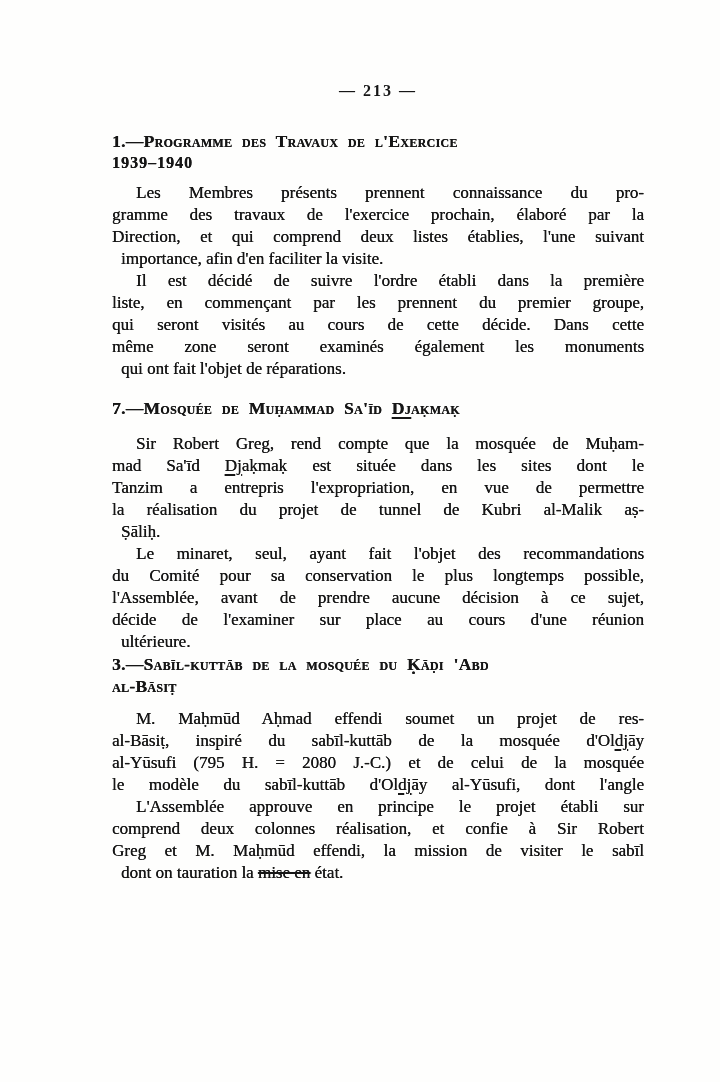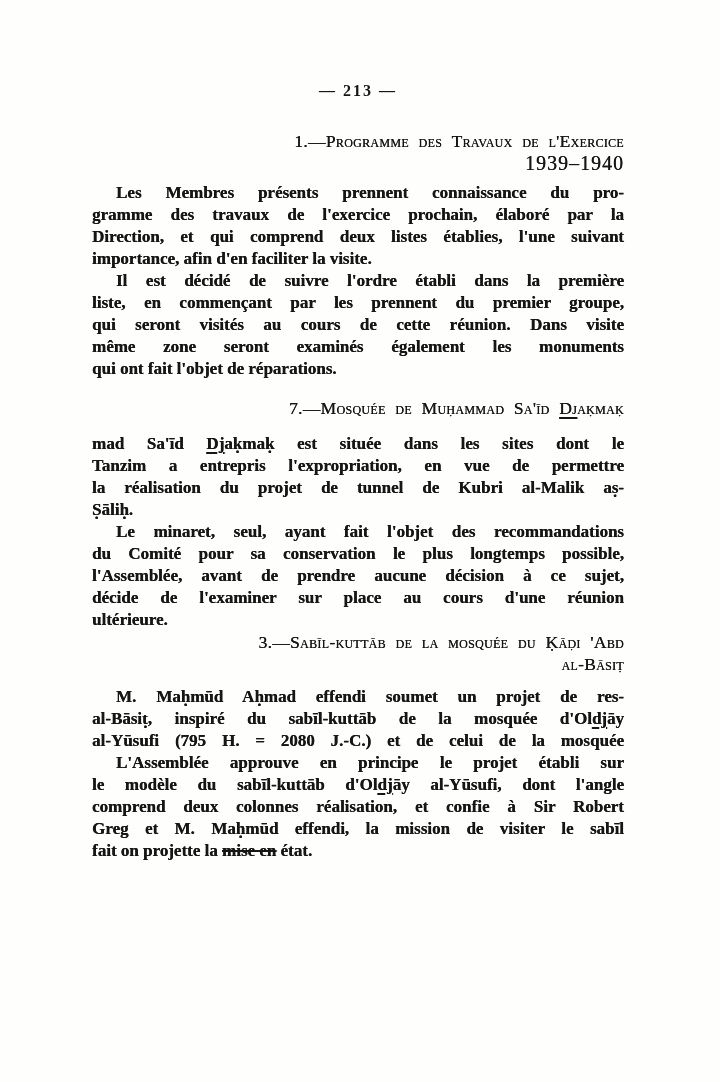--- a/index.html
+++ b/index.html
@@ -5,55 +5,56 @@
   html,body{margin:0;padding:0;background:#e8e8e8;}
   .page{
     position:relative;
     width:720px;height:1082px;
     background:#fefefd;
     overflow:hidden;
     font-family:"Liberation Serif","DejaVu Serif",serif;
     color:#161616;
   }
   .content{
-    position:absolute;left:92px;top:0;width:532px;
+    position:absolute;left:112px;top:0;width:532px;
   }
   .pagenum{
     margin-top:82px;
     text-align:center;
     font-size:16px;
     letter-spacing:2px;
     font-weight:600;
   }
   .heading{
-    text-align:right;
+    text-align:left;
     font-variant:small-caps;
-    font-weight:400;
+    font-weight:700;
     font-size:17.5px;
     line-height:22px;
     word-spacing:5px;
     letter-spacing:0.3px;
     text-shadow:0.2px 0 0 currentColor;
   }
   .h1{margin-top:30px;}
   .h2{margin-top:17px;margin-bottom:14px;}
   .h3{margin-top:0;margin-bottom:11px;}
-  .years{font-variant:normal;word-spacing:normal;letter-spacing:1px;font-size:20px;}
-  .para{margin:0;font-weight:bold;}
+  .years{font-variant:normal;word-spacing:normal;letter-spacing:1px;font-size:16px;}
+  .para{margin:0;}
   .p-first{margin-top:8px;}
   .line{
     font-size:17px;
     line-height:22px;
     text-align:justify;
     text-align-last:justify;
     text-shadow:0.25px 0 0 currentColor;
   }
   .endline{
     text-align:right;
     text-align-last:left;
+    margin-left:9px;
   }
   .indent{text-indent:24px;}
   .u{
     text-decoration:underline;
     text-decoration-thickness:1.5px;
     text-underline-offset:3px;
   }
   .strike{
     text-decoration:line-through;
     text-decoration-thickness:2px;
@@ -75,30 +76,31 @@
     <div class="para p-first">
       <div class="line indent">Les Membres présents prennent connaissance du pro-</div>
       <div class="line">gramme des travaux de l'exercice prochain, élaboré par la</div>
       <div class="line">Direction, et qui comprend deux listes établies, l'une suivant</div>
       <div class="line endline">importance, afin d'en faciliter la visite.</div>
     </div>
 
     <div class="para">
       <div class="line indent">Il est décidé de suivre l'ordre établi dans la première</div>
       <div class="line">liste, en commençant par les prennent du premier groupe,</div>
-      <div class="line">qui seront visités au cours de cette réunion. Dans visite</div>
+      <div class="line">qui seront visités au cours de cette décide. Dans cette</div>
       <div class="line">même zone seront examinés également les monuments</div>
       <div class="line endline">qui ont fait l'objet de réparations.</div>
     </div>
 
     <div class="heading h2">
       <span>7.—Mosquée de Muḥammad Sa'īd </span><span class="u">Dj</span><span>aḳmaḳ</span>
     </div>
 
     <div class="para">
+      <div class="line indent">Sir Robert Greg, rend compte que la mosquée de Muḥam-</div>
       <div class="line"><span>mad Sa'īd </span><span class="u">Dj</span><span>aḳmaḳ est située dans les sites dont le</span></div>
       <div class="line">Tanzim a entrepris l'expropriation, en vue de permettre</div>
       <div class="line">la réalisation du projet de tunnel de Kubri al-Malik aṣ-</div>
       <div class="line endline">Ṣāliḥ.</div>
     </div>
 
     <div class="para">
       <div class="line indent">Le minaret, seul, ayant fait l'objet des recommandations</div>
       <div class="line">du Comité pour sa conservation le plus longtemps possible,</div>
       <div class="line">l'Assemblée, avant de prendre aucune décision à ce sujet,</div>
@@ -111,21 +113,21 @@
       <div>al-Bāsiṭ</div>
     </div>
 
     <div class="para">
       <div class="line indent">M. Maḥmūd Aḥmad effendi soumet un projet de res-</div>
       <div class="line"><span>al-Bāsiṭ, inspiré du sabīl-kuttāb de la mosquée d'Ol</span><span class="u">dj</span><span>āy</span></div>
       <div class="line">al-Yūsufi (795 H. = 2080 J.-C.) et de celui de la mosquée</div>
     </div>
 
     <div class="para">
+      <div class="line"><span>le modèle du sabīl-kuttāb d'Ol</span><span class="u">dj</span><span>āy al-Yūsufi, dont l'angle</span></div>
       <div class="line indent">L'Assemblée approuve en principe le projet établi sur</div>
-      <div class="line"><span>le modèle du sabīl-kuttāb d'Ol</span><span class="u">dj</span><span>āy al-Yūsufi, dont l'angle</span></div>
       <div class="line">comprend deux colonnes réalisation, et confie à Sir Robert</div>
       <div class="line">Greg et M. Maḥmūd effendi, la mission de visiter le sabīl</div>
-      <div class="line endline"><span>fait on projette la </span><span class="strike">mise en</span><span> état.</span></div>
+      <div class="line endline"><span>dont on tauration la </span><span class="strike">mise en</span><span> état.</span></div>
     </div>
 
   </div>
 </div>
 
 </body></html>

